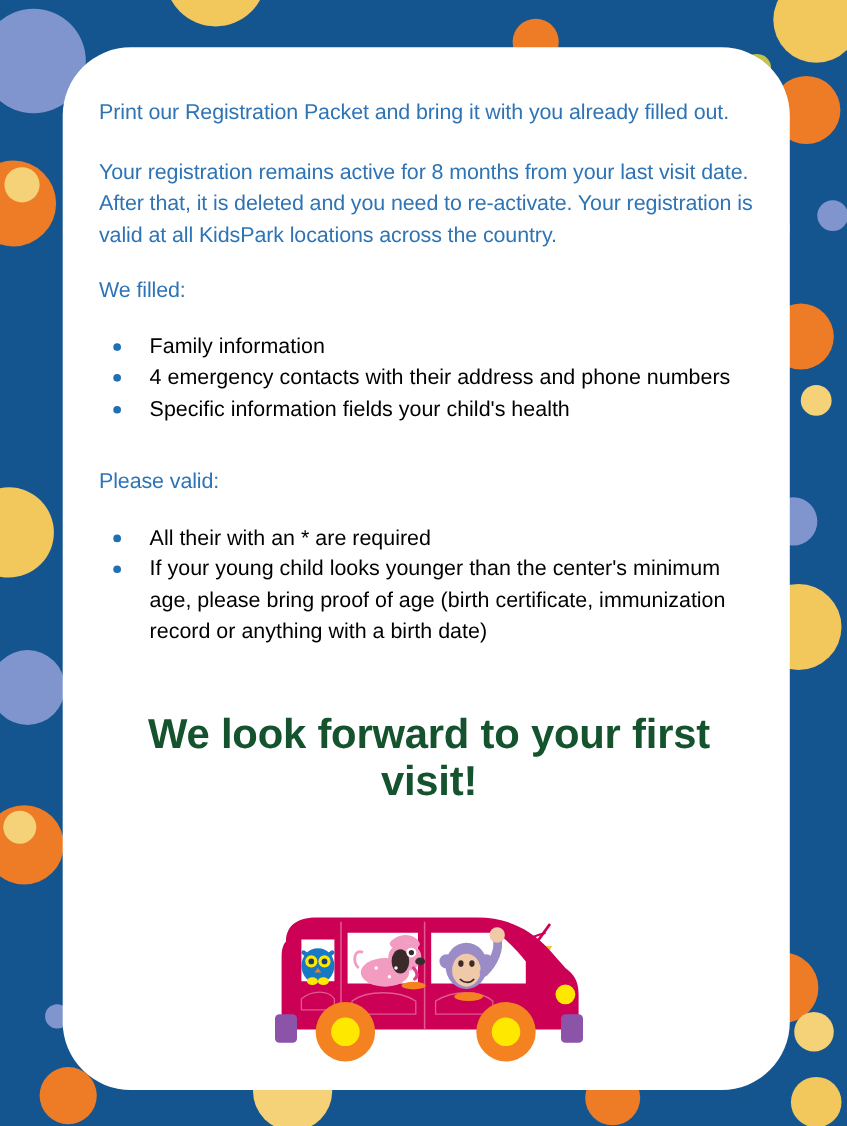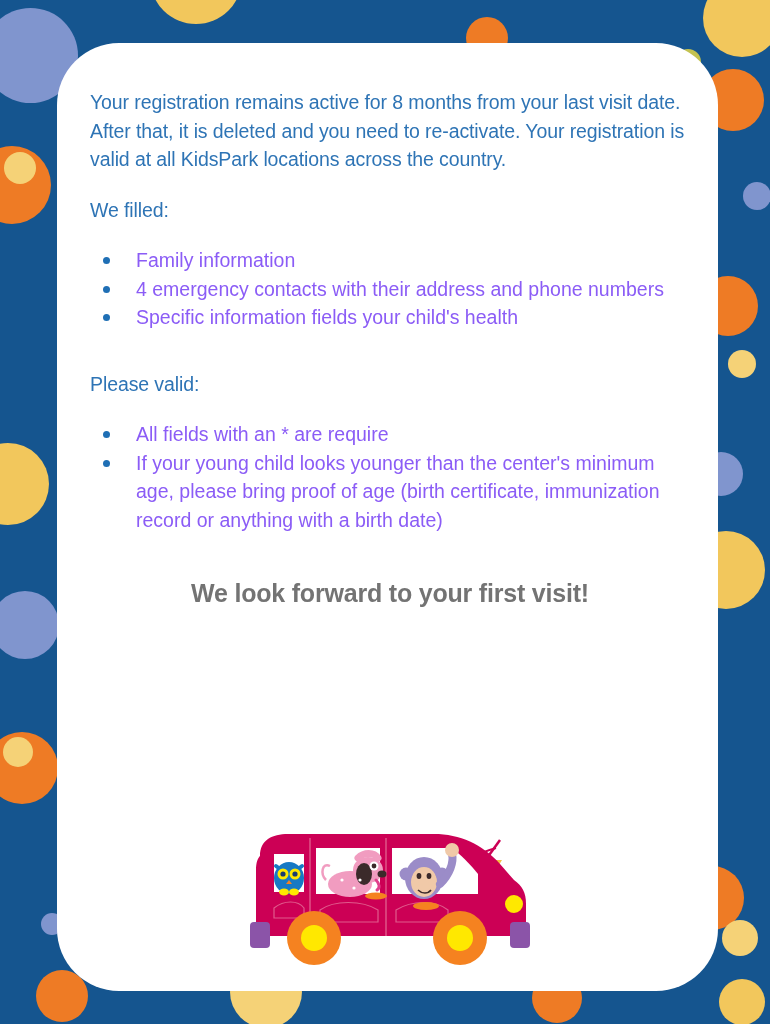--- a/index.html
+++ b/index.html
@@ -36,40 +36,40 @@
     letter-spacing:-0.1px;
   }
   p.lead{margin-bottom:26px;}
   ul.blist{
     list-style:none;
     margin:0 0 0 0;
     padding:0;
   }
   ul.blist li{
     position:relative;
-    color:#8b5cf6;
+    color:#000000;
     font-size:19.5px;
     line-height:28.5px;
     padding-left:46px;
     margin:0;
   }
   ul.blist li .bullet{
     position:absolute;
     left:13px;top:11px;
     width:7px;height:7px;
     background:#1F6FB5;
     border-radius:50%;
   }
   .spacer-b{height:38px;}
   h1.headline{
-    margin:3px;
+    margin:16px;
     padding:42px 0 0 0;
     text-align:center;
-    color:#737373;
-    font-size:25px;
+    color:#14532d;
+    font-size:38px;
     font-weight:bold;
     letter-spacing:-0.2px;
   }
   #van-wrap{
     position:absolute;
     left:0;right:0;
     top:775px;
     display:flex;
     justify-content:center;
   }
@@ -104,36 +104,37 @@
       <div class="circle" style="left: 230px; top: 956px; width: 72px; height: 72px; background: rgb(245, 210, 119);"></div>
       <div class="circle" style="left: 532px; top: 973px; width: 50px; height: 50px; background: rgb(238, 123, 37);"></div>
       <div class="circle" style="left: 680px; top: 866px; width: 64px; height: 64px; background: rgb(238, 123, 37);"></div>
       <div class="circle" style="left: 722px; top: 920px; width: 36px; height: 36px; background: rgb(245, 210, 119);"></div>
       <div class="circle" style="left: 719px; top: 979px; width: 46px; height: 46px; background: rgb(242, 199, 92);"></div>
     </div>
 
   <div id="card">
     <div class="content">
 
+      <p class="para lead">Print our Registration Packet and bring it with you already filled out.</p>
       <p class="para">Your registration remains active for 8 months from your last visit date. After that, it is deleted and you need to re-activate. Your registration is valid at all KidsPark locations across the country.</p>
 
       <p class="para">We filled:</p>
 
       <ul class="blist">
         <li><span class="bullet"></span><span>Family information</span></li>
         <li><span class="bullet"></span><span>4 emergency contacts with their address and phone numbers</span></li>
         <li><span class="bullet"></span><span>Specific information fields your child's health</span></li>
       </ul>
 
       <div class="spacer-b"></div>
 
       <p class="para">Please valid:</p>
 
       <ul class="blist">
-        <li><span class="bullet"></span><span>All fields with an * are require</span></li>
+        <li><span class="bullet"></span><span>All their with an * are required</span></li>
         <li><span class="bullet"></span><span>If your young child looks younger than the center's minimum age, please bring proof of age (birth certificate, immunization record or anything with a birth date)</span></li>
       </ul>
 
       <h1 class="headline">We look forward to your first visit!</h1>
     </div>
 
     <div id="van-wrap">
       <svg width="300" height="160" viewBox="0 0 300 160">
 
         <path d="M236 58 L262 22" stroke="#CC0055" stroke-width="2.5" fill="none"></path>

